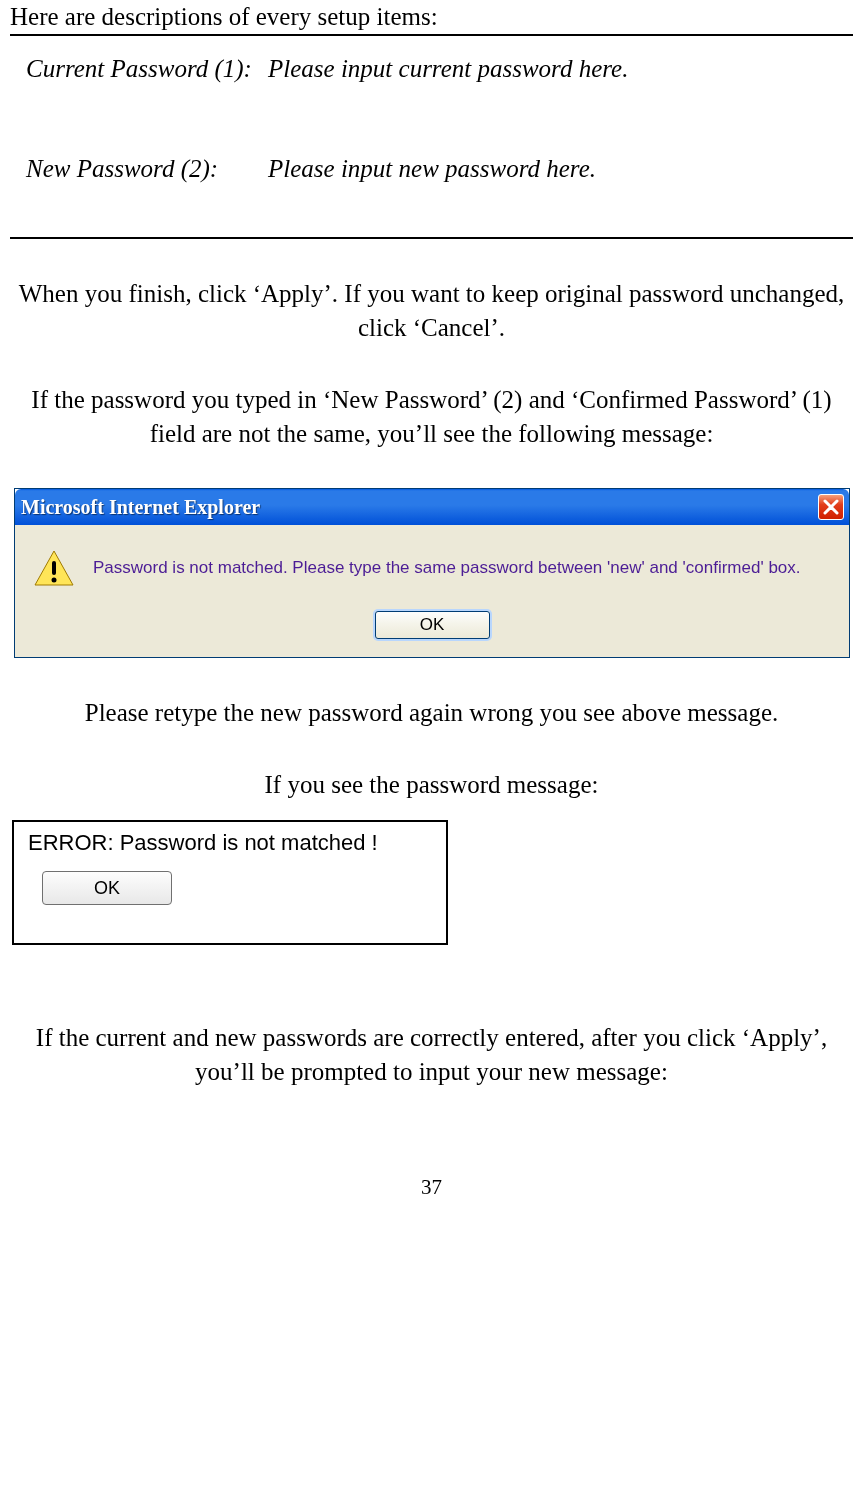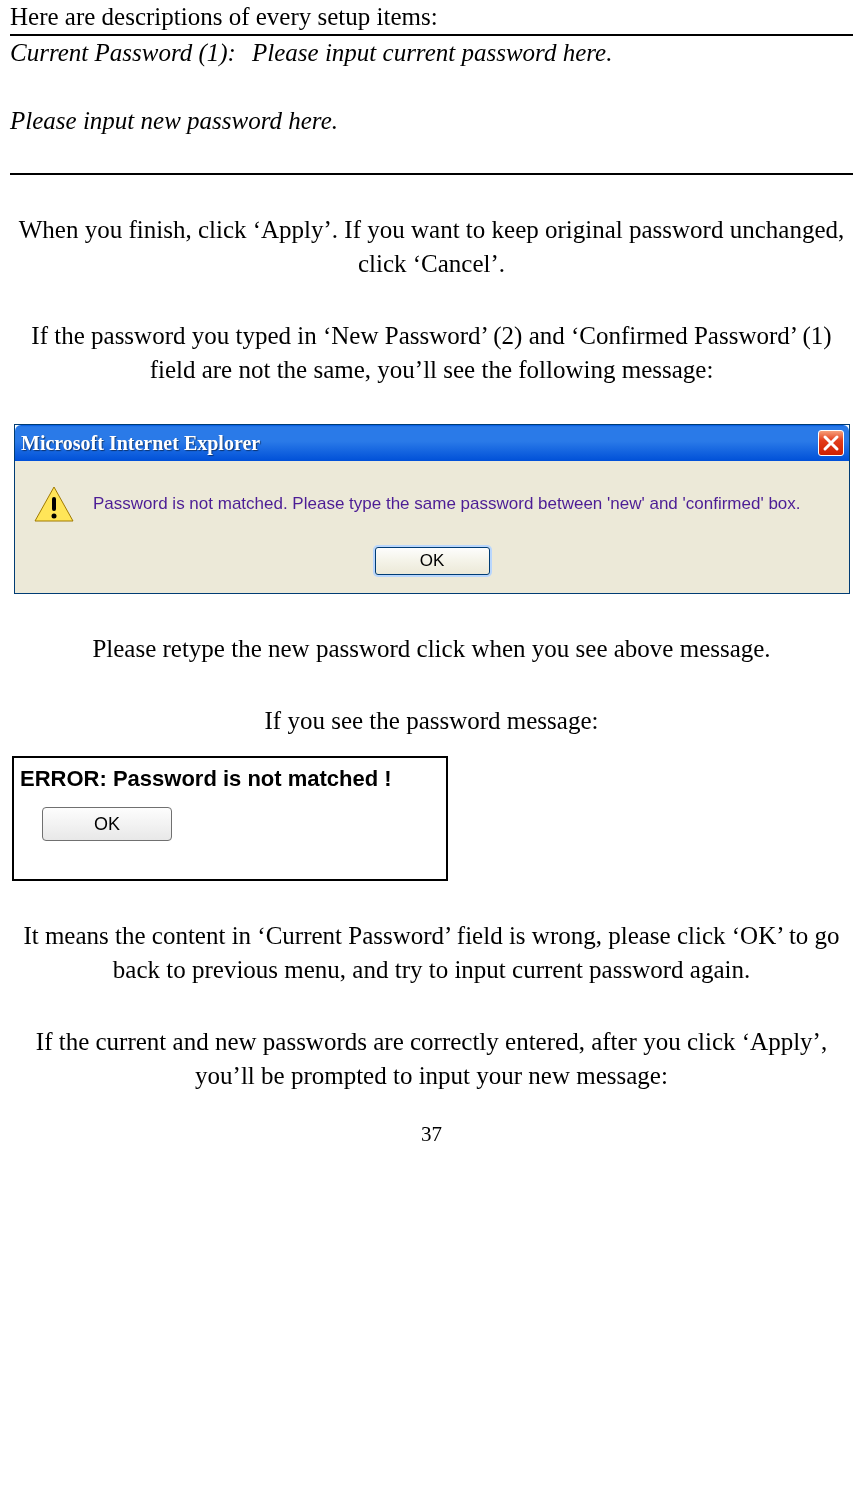--- a/index.html
+++ b/index.html
@@ -22,21 +22,21 @@
     margin: 0;
   }
   .defs {
     border-bottom: 2px solid #000;
     padding-bottom: 2px;
     font-style: italic;
   }
   .defrow {
     display: flex;
     align-items: flex-start;
-    margin: 0;
+    margin: 16px;
   }
   .deflabel {
     width: 242px;
     flex: none;
   }
   .defdesc {
     flex: 1;
   }
   .gap {
     height: 34px;
@@ -131,22 +131,23 @@
   .dialog2 {
     width: 436px;
     border: 2px solid #000;
     background: #fff;
     box-sizing: border-box;
     padding: 6px 6px 8px 6px;
     margin-left: 2px;
   }
   .dialog2-text {
     font-family: Arial, Helvetica, sans-serif;
-    font-weight: bold;
+    font-weight: normal;
     font-size: 22px;
+    margin-left: 8px;
   }
   .dialog2-btnrow {
     display: flex;
     justify-content: flex-start;
     padding-left: 22px;
     margin-top: 14px;
     margin-bottom: 30px;
   }
   .plain-btn {
     font-family: Arial, Helvetica, sans-serif;
@@ -156,37 +157,38 @@
     border:1px solid #707070;
     border-radius:4px;
     width:130px;
     height:34px;
     display:flex;align-items:center;justify-content:center;
     box-sizing:border-box;
   }
   .pagenum {
     text-align: center;
     font-size: 21px;
-    margin-top: 28px;
+    margin-top: 84px;
   }
 </style>
 </head>
 <body>
 
 <div class="page">
 
   <p class="intro">Here are descriptions of every setup items:</p>
 
   <div class="defs">
     <div class="defrow">
       <div class="deflabel">Current Password (1):</div>
       <div class="defdesc">Please input current password here.</div>
     </div>
     <div class="gap"></div>
     <div class="defrow">
+      <div class="deflabel">New Password (2):</div>
       <div class="defdesc">Please input new password here.</div>
     </div>
     <div class="gap"></div>
   </div>
 
   <div class="block-spacer"></div>
 
   <p class="para">When you finish, click ‘Apply’. If you want to keep original password unchanged, click ‘Cancel’.</p>
 
   <div class="block-spacer"></div>
@@ -216,38 +218,37 @@
         <span class="dialog1-text">Password is not matched. Please type the same password between 'new' and 'confirmed' box.</span>
       </div>
       <div class="dialog1-btnrow">
         <span class="xp-btn">OK</span>
       </div>
     </div>
   </div>
 
   <div class="block-spacer"></div>
 
-  <p class="para">Please retype the new password click when you see above message.</p>
+  <p class="para">Please retype the new password again wrong you see above message.</p>
 
   <div class="block-spacer"></div>
 
   <p class="para">If you see the password message:</p>
 
   <div class="smgap"></div>
 
   <div class="dialog2">
     <div class="dialog2-text">ERROR: Password is not matched !</div>
     <div class="dialog2-btnrow">
       <span class="plain-btn">OK</span>
     </div>
   </div>
 
   <div class="block-spacer"></div>
 
-  <p class="para">It means the content in ‘Current Password’ field is wrong, please click ‘OK’ to go back to previous menu, and try to input current password again.</p>
 
   <div class="block-spacer"></div>
 
   <p class="para">If the current and new passwords are correctly entered, after you click ‘Apply’, you’ll be prompted to input your new message:</p>
 
   <div class="pagenum">37</div>
 
 </div>
 
 </body></html>

